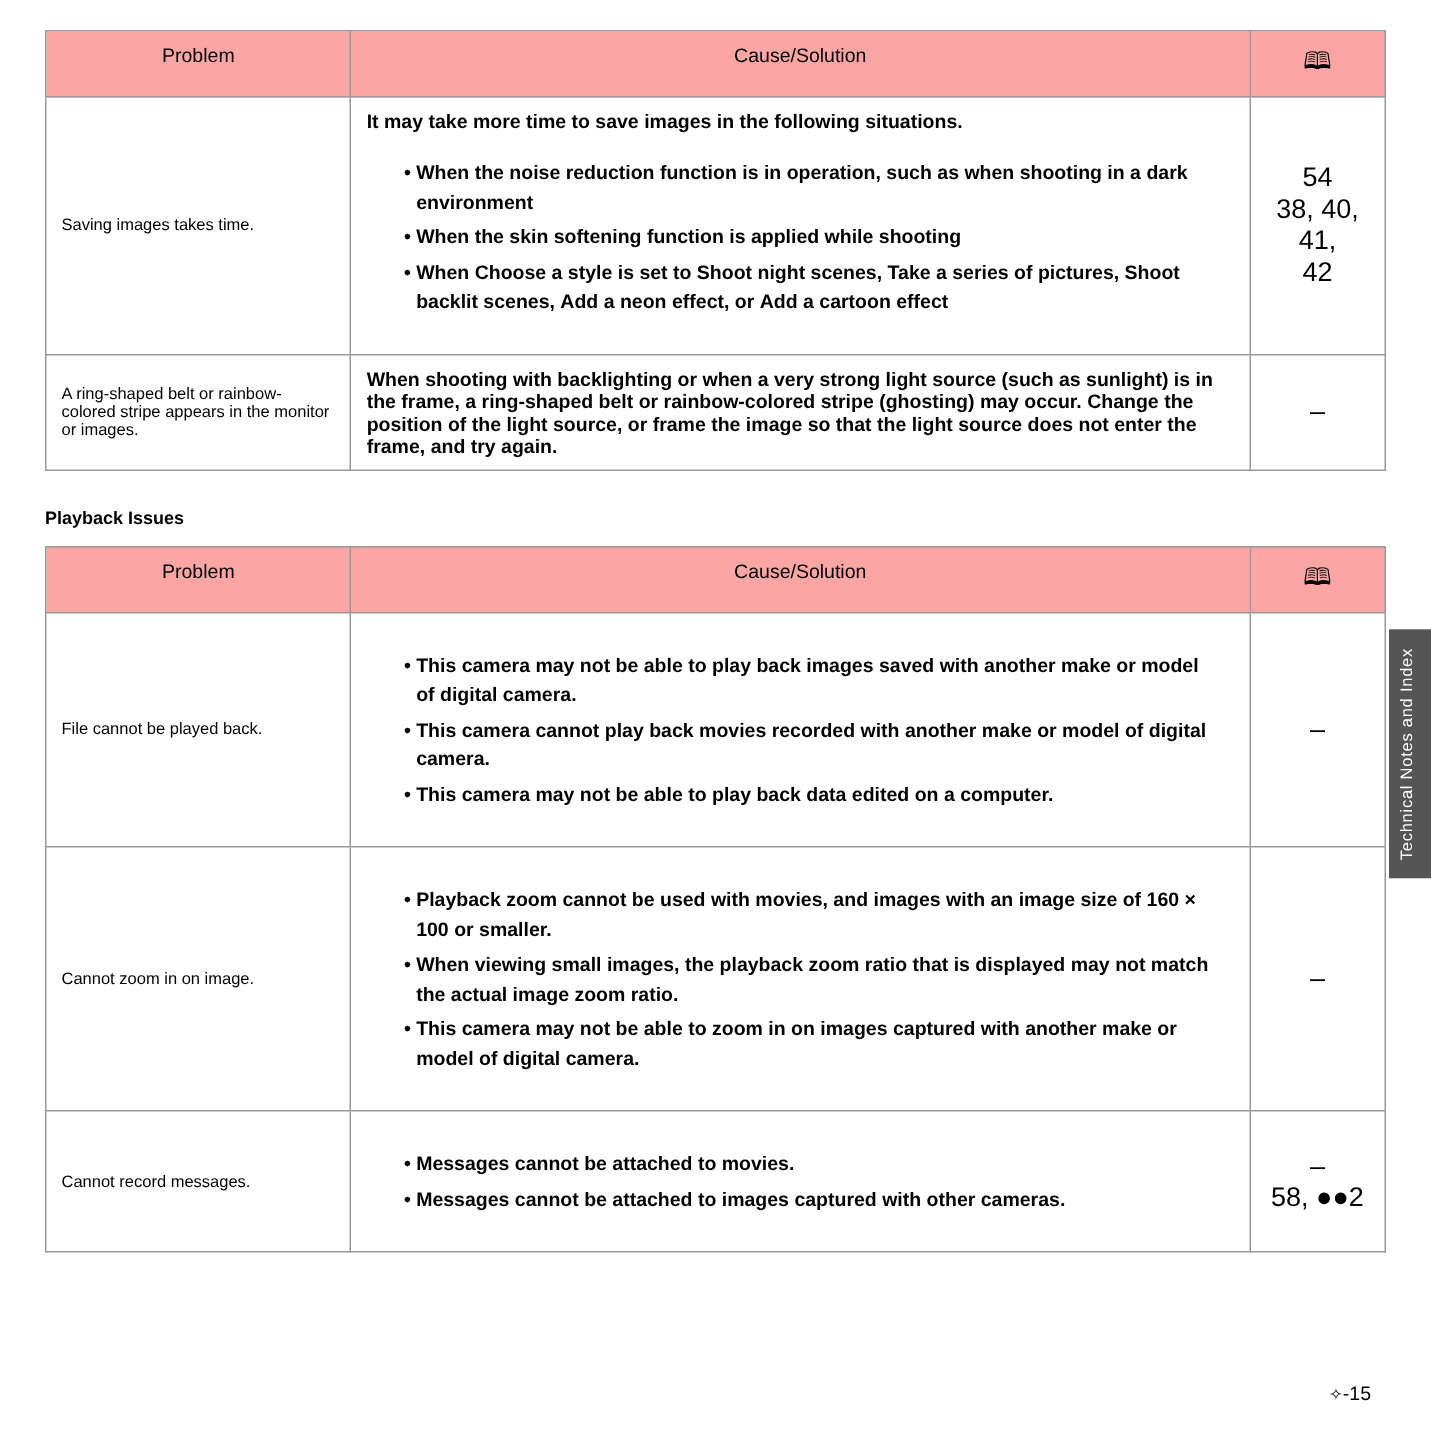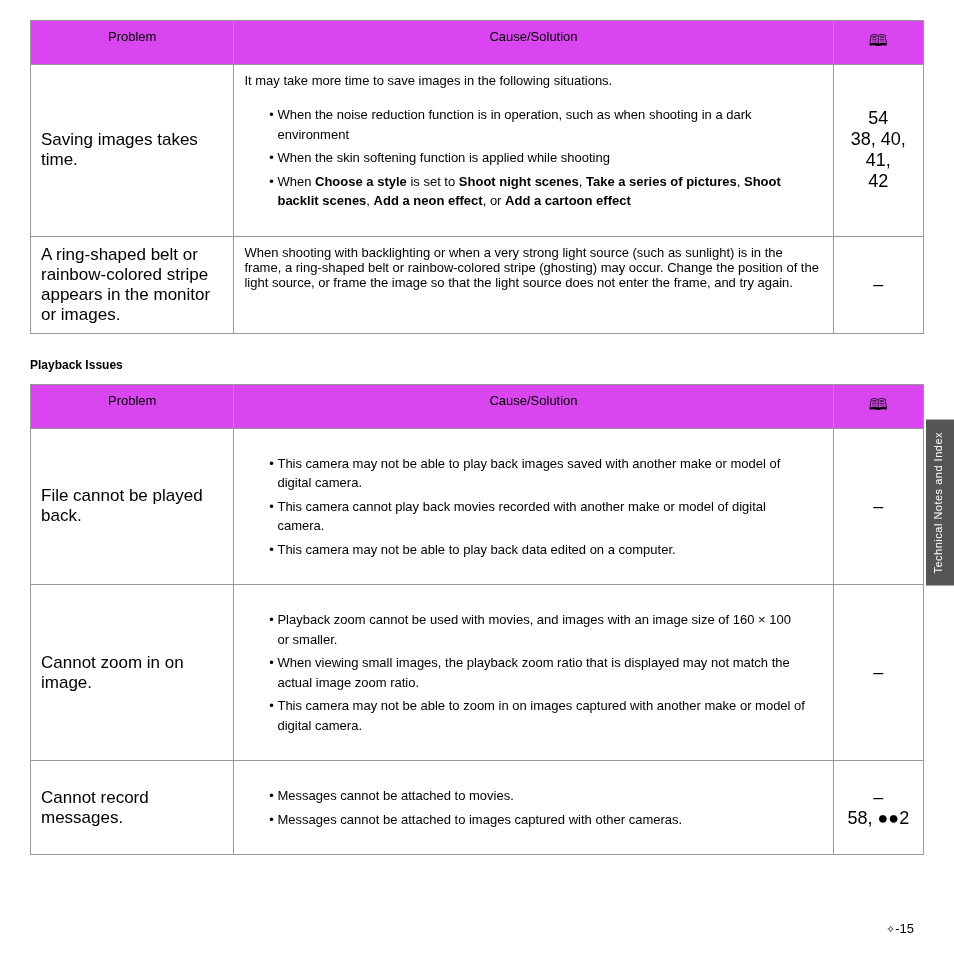--- a/index.html
+++ b/index.html
@@ -20,36 +20,37 @@
       margin-bottom: 20px;
     }
 
     th, td {
       border: 1px solid #999;
       padding: 8px 10px;
       vertical-align: top;
     }
 
     th {
-      background: #d946ef;
+      background: #fca5a5;
       text-align: center;
       font-weight: normal;
       font-size: 13px;
     }
 
     td.problem-col {
       width: 180px;
       text-align: left;
       vertical-align: middle;
-      font-size: 17px;
+      font-size: 11px;
     }
 
     td.cause-col {
       width: 530px;
       font-size: 13px;
+      font-weight: bold;
     }
 
     td.ref-col {
       width: 80px;
       text-align: center;
       vertical-align: middle;
       font-size: 18px;
     }
 
     th.ref-th {

